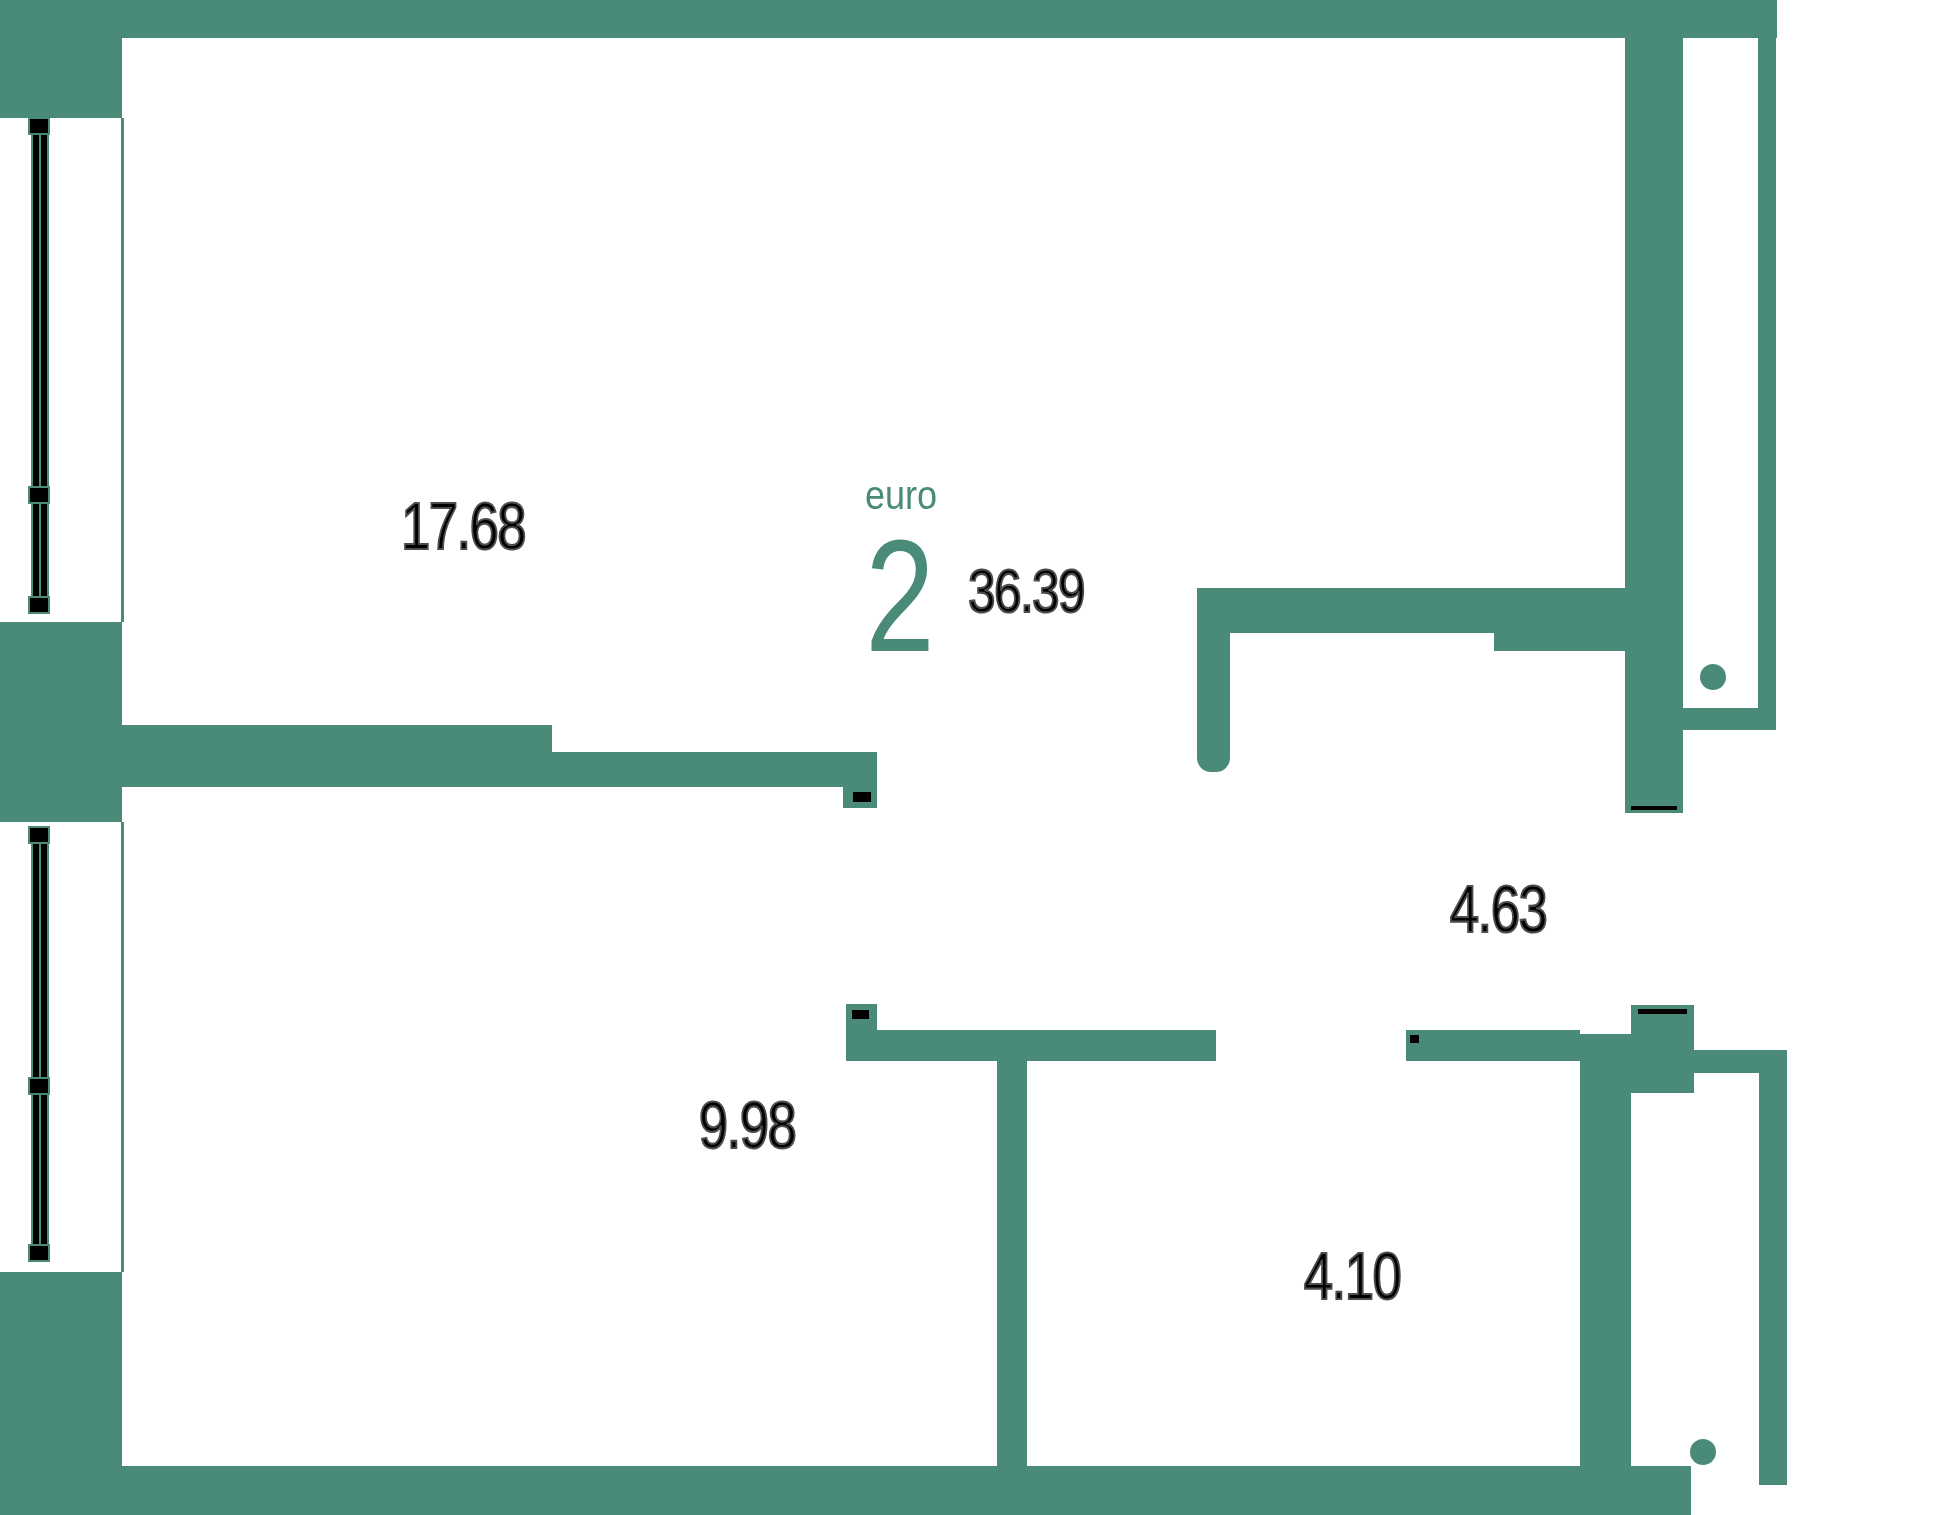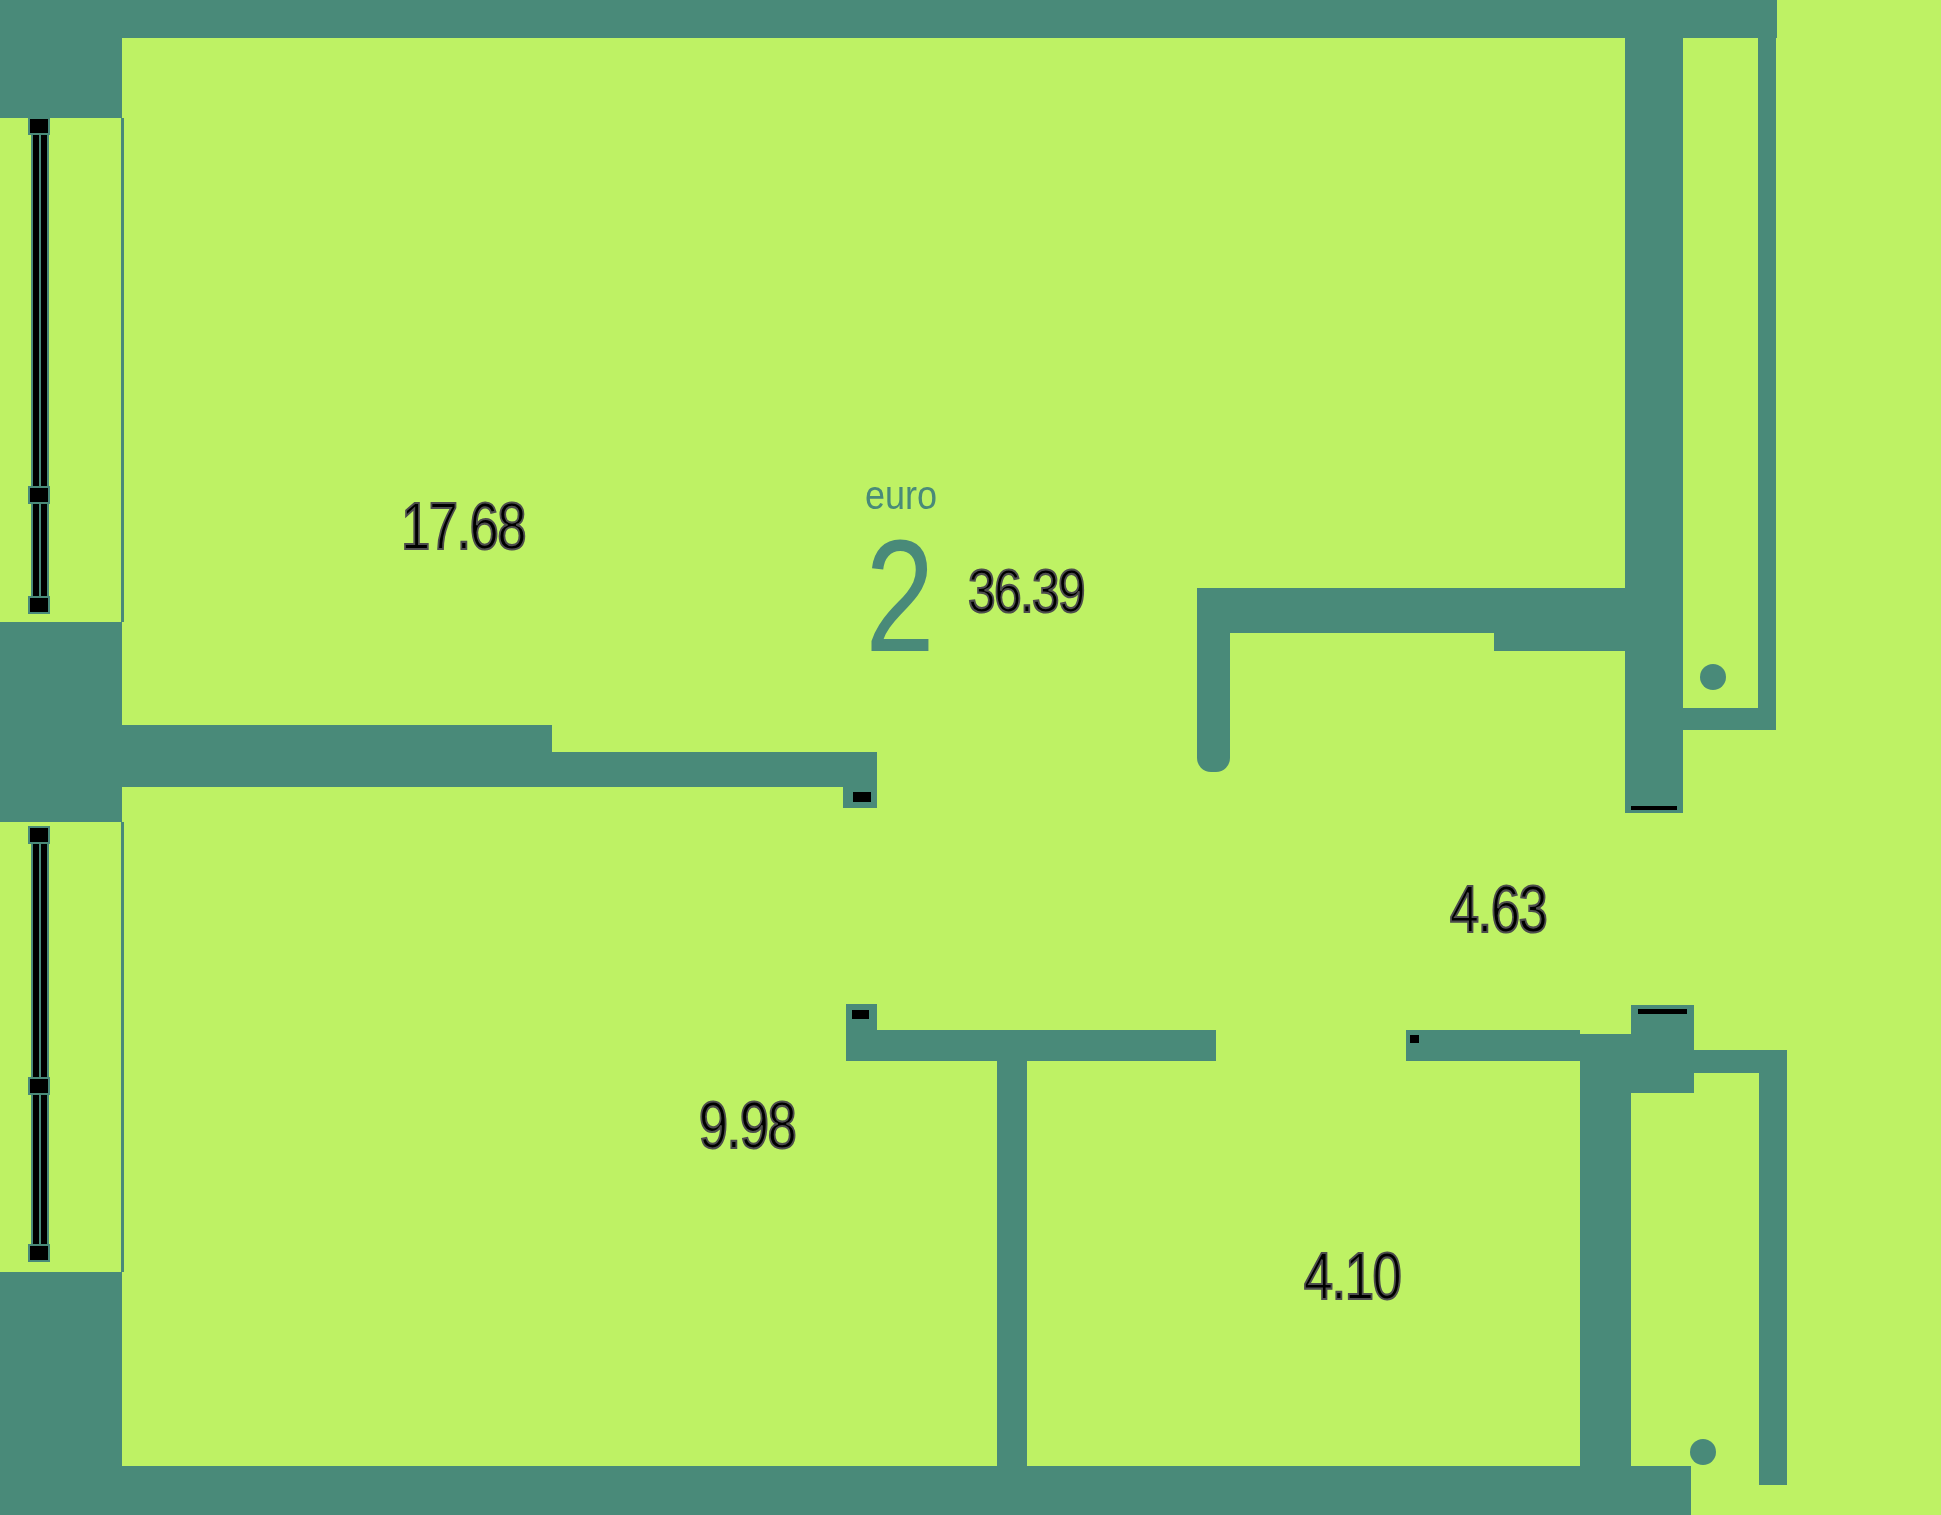--- a/index.html
+++ b/index.html
@@ -1,16 +1,16 @@
 <!DOCTYPE html>
 <html><head>
 <meta charset="utf-8">
 <style>
   html,body{margin:0;padding:0;background:#000;}
-  #stage{position:relative;width:1941px;height:1515px;background:#bef264;overflow:hidden;
+  #stage{position:relative;width:1941px;height:1515px;background:#ffffff;overflow:hidden;
          font-family:"Liberation Sans",sans-serif;}
   .wall{position:absolute;background:#498a79;}
   .round-bl{border-bottom-left-radius:14px;border-bottom-right-radius:14px;}
   .round-tl{border-top-left-radius:10px;}
   .notch{position:absolute;background:#000;border:2px solid #498a79;box-sizing:border-box;}
   .jamb{position:absolute;background:#000;}
   .dot{position:absolute;width:26px;height:26px;border-radius:50%;background:#498a79;}
   .winframe{position:absolute;background:#000;border:2px solid #498a79;box-sizing:border-box;}
   .winframe .mullion{position:absolute;left:50%;top:0;width:2px;height:100%;
                      background:#498a79;transform:translateX(-50%);}

